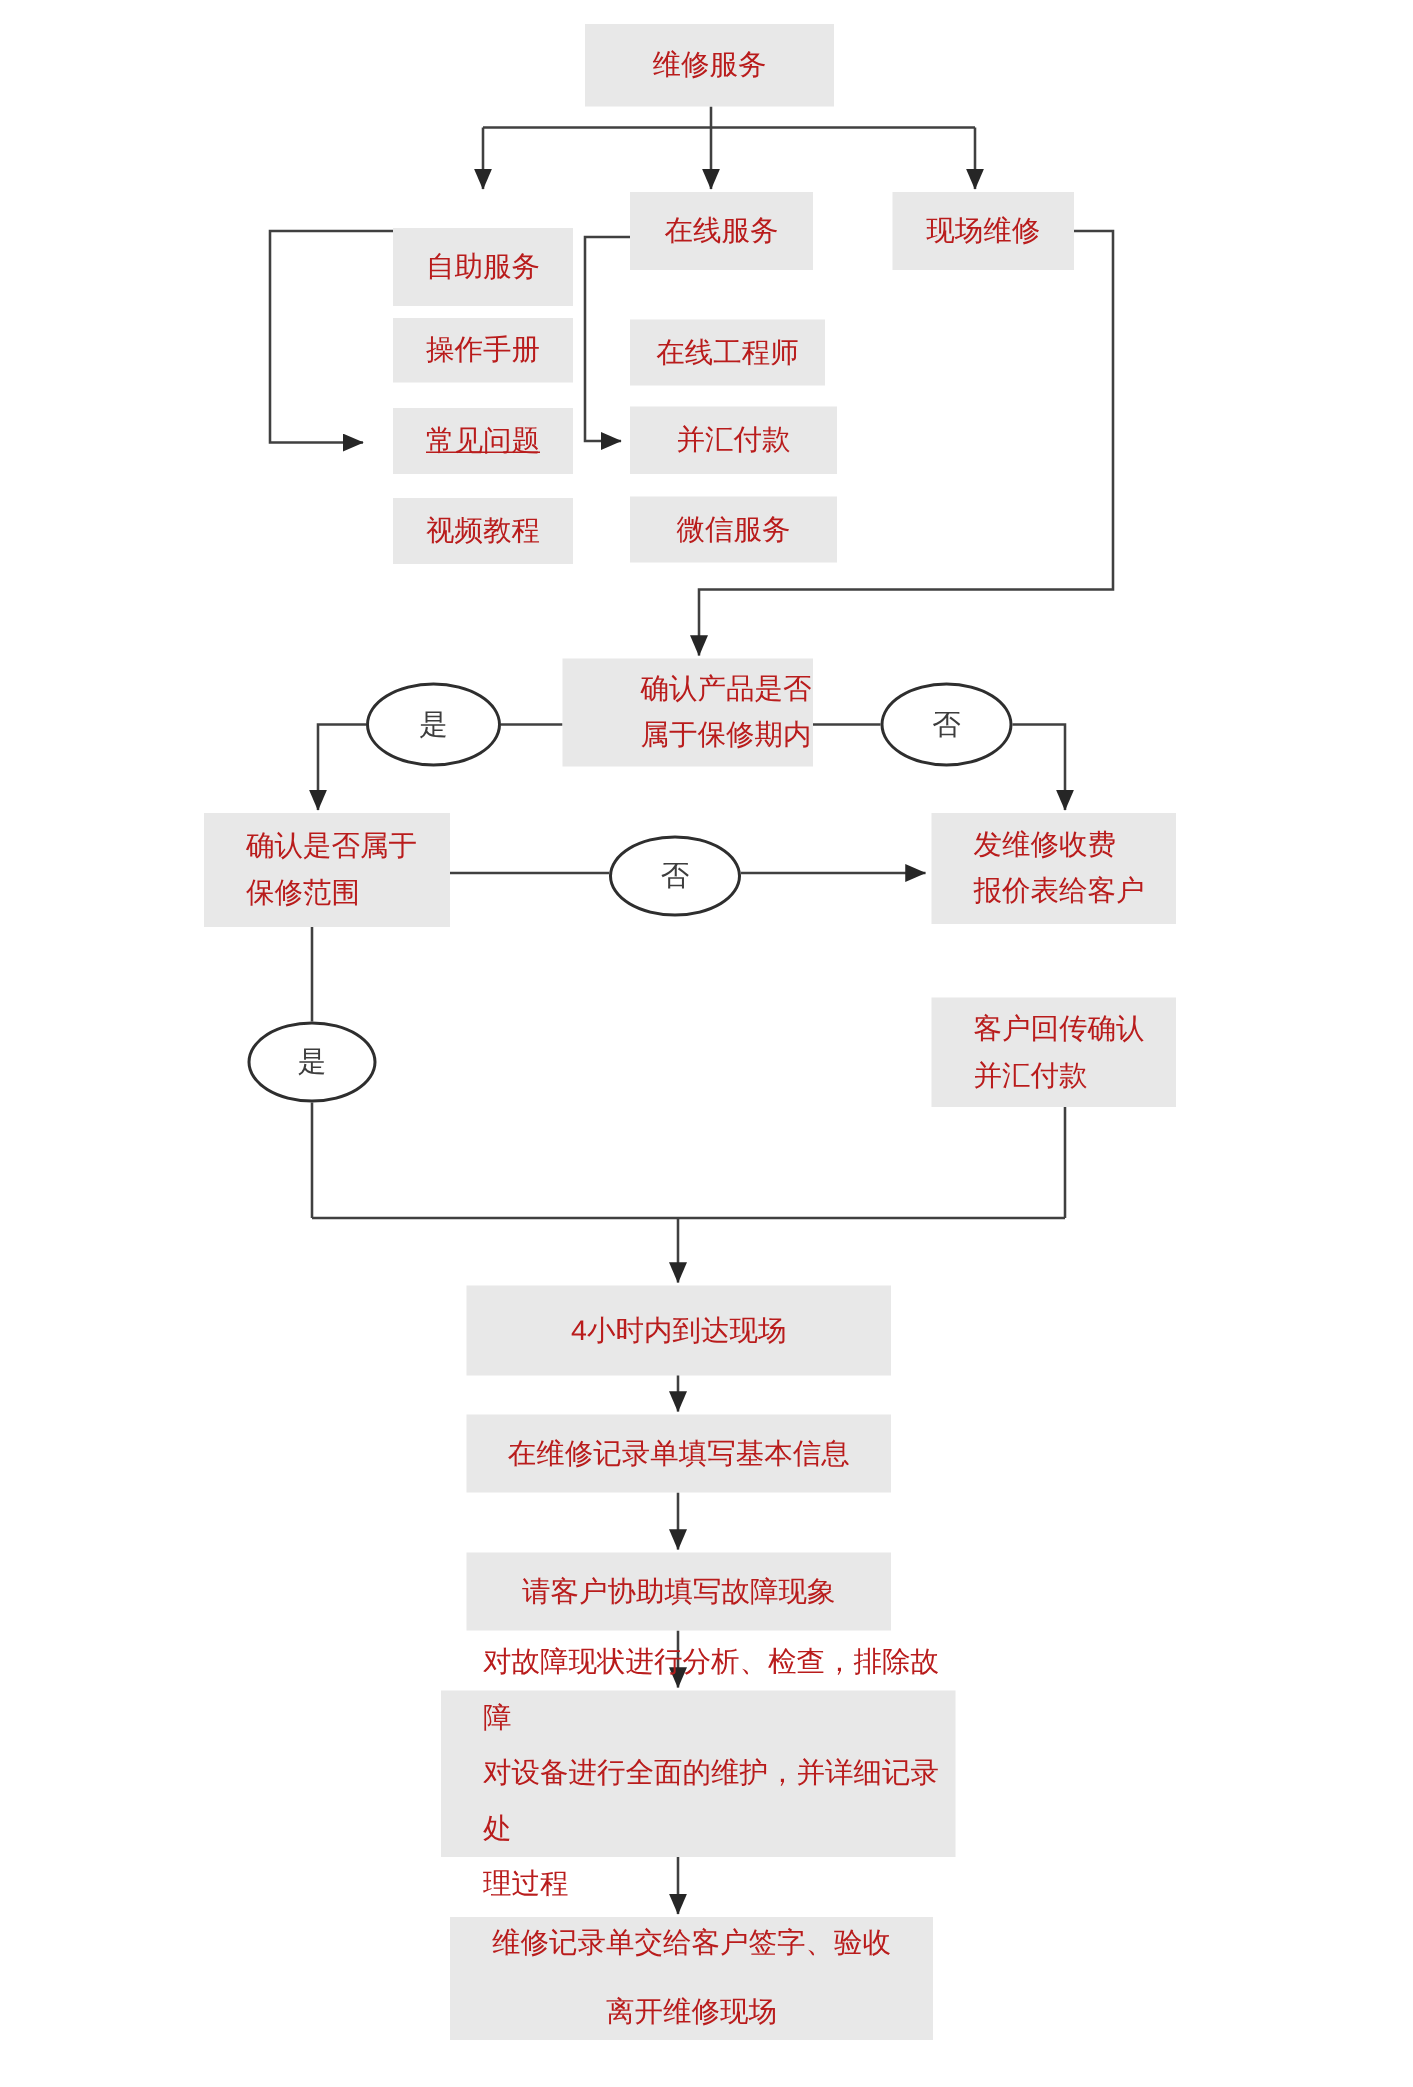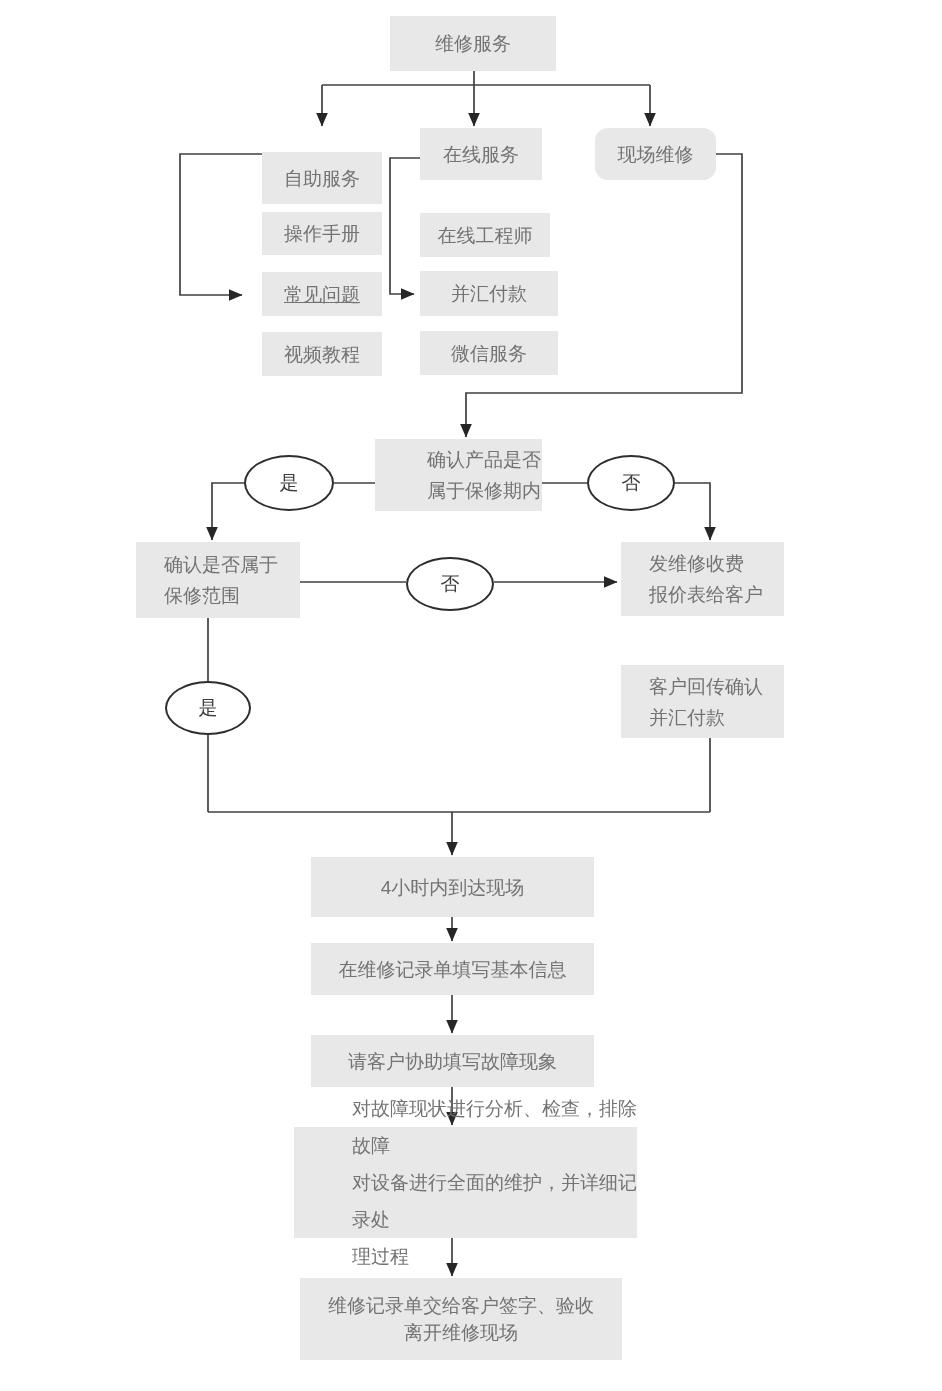--- a/index.html
+++ b/index.html
@@ -24,35 +24,35 @@
   }
   svg.connectors polyline,
   svg.connectors line {
     fill: none;
     stroke: #404040;
     stroke-width: 1.7;
   }
   .node {
     position: absolute;
     background: #e8e8e8;
-    color: #737373;
+    color: #b91c1c;
     font-size: 19px;
     display: flex;
     align-items: center;
     box-sizing: border-box;
   }
   .node .label {
     width: 100%;
     white-space: pre-line;
     line-height: 31px;
   }
   .node.center .label { text-align: center; }
   .node.left .label { text-align: left; padding-left: 28px; }
-  .node.lh-lg .label { line-height: 37px; margin-left: 30px; }
-  .node.lh-md .label { line-height: 27px; }
+  .node.lh-lg .label { line-height: 37px; }
+  .node.lh-md .label { line-height: 46px; }
   .ellipse {
     position: absolute;
     background: #ffffff;
     border: 2px solid #2e2e2e;
     border-radius: 50%;
     display: flex;
     align-items: center;
     justify-content: center;
     font-size: 19px;
     color: #3d3d3d;
@@ -111,21 +111,21 @@
   </div>
 
   <div class="node center" style="left:262px; top:128px; width:120px; height:52px;margin-top:24px;">
     <span class="label">自助服务</span>
   </div>
 
   <div class="node center" style="left:420px; top:128px; width:122px; height:52px;">
     <span class="label">在线服务</span>
   </div>
 
-  <div class="node center" style="left:595px; top:128px; width:121px; height:52px;border-radius:13px;">
+  <div class="node center" style="left:595px; top:128px; width:121px; height:52px;">
     <span class="label">现场维修</span>
   </div>
 
   <div class="node center" style="left:262px; top:212px; width:120px; height:43px;">
     <span class="label">操作手册</span>
   </div>
 
   <div class="node center" style="left:262px; top:272px; width:120px; height:44px;text-decoration:underline;">
     <span class="label">常见问题</span>
   </div>

